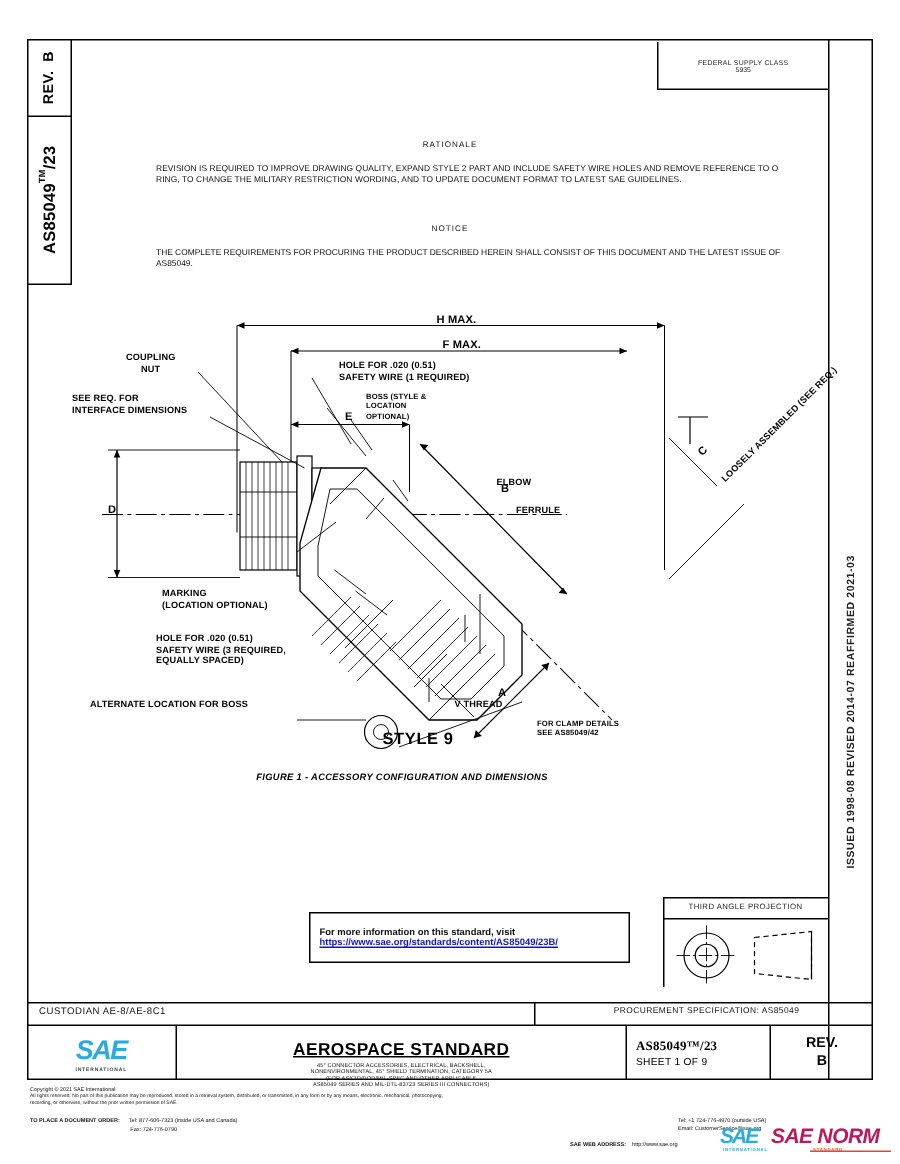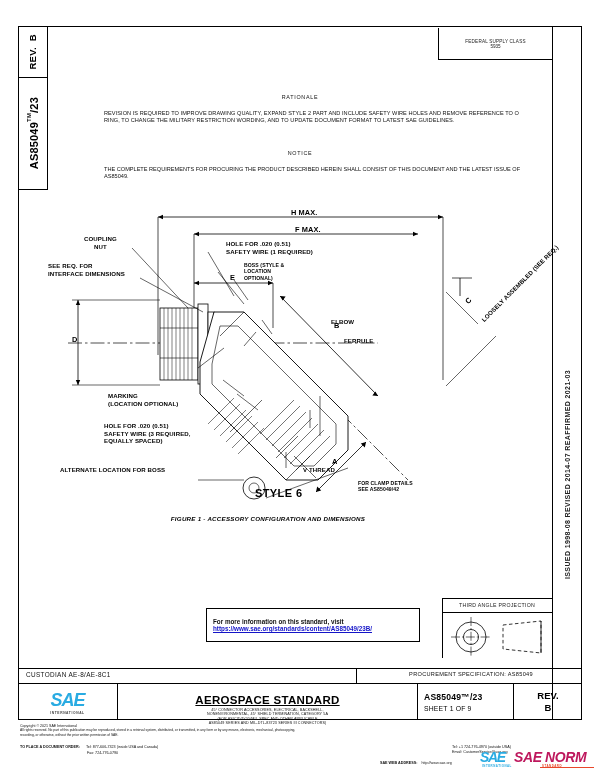--- a/index.html
+++ b/index.html
@@ -62,21 +62,21 @@
   #custodian-row{left:18px;top:668px;width:564px;height:16px;border-top:1.2px solid #000;border-bottom:1.2px solid #000;}
   #custodian-txt{left:26px;top:671px;font-size:6.4px;letter-spacing:.35px;color:#111;}
   #proc-div{left:356px;top:668px;width:0;height:16px;border-left:1.2px solid #000;}
   #proc-txt{left:360px;top:671px;width:222px;text-align:center;font-size:5.6px;letter-spacing:.3px;color:#111;}
   #tb-logo{left:18px;top:684px;width:100px;height:36px;border-right:1.2px solid #000;}
   #tb-mid{left:118px;top:684px;width:300px;height:36px;border-right:1.2px solid #000;}
   #tb-doc{left:418px;top:684px;width:96px;height:36px;border-right:1.2px solid #000;}
   #tb-rev{left:514px;top:684px;width:68px;height:36px;}
   #as-title{font-size:11.5px;font-weight:bold;letter-spacing:.3px;text-decoration:underline;margin-top:16px;}
   #as-desc{font-size:3.7px;line-height:4.6px;text-align:center;letter-spacing:.1px;color:#111;}
-  #tb-docnum{font-size:8.6px;font-weight:bold;letter-spacing:.2px;}
+  #tb-docnum{font-size:8.6px;font-weight:bold;letter-spacing:.2px;font-family:Liberation Serif, serif;}
   #tb-sheet{font-size:6.8px;letter-spacing:.2px;}
   #tb-revlabel{font-size:9.5px;font-weight:bold;line-height:12px;}
 
   
   .sae-logo{font-family:"Liberation Sans",sans-serif;font-weight:bold;font-style:italic;color:#29ABE2;letter-spacing:-1px;}
   #logo-main{font-size:18px;}
   #logo-sub{font-size:3.3px;font-style:normal;font-weight:bold;color:#444;letter-spacing:.6px;}
 
   
   #copyright{left:20px;top:724px;width:430px;}
@@ -262,21 +262,21 @@
 (LOCATION OPTIONAL)</div>
     <div class="lbl" style="left:56px;top:222px">HOLE FOR .020 (0.51)
 SAFETY WIRE (3 REQUIRED,
 EQUALLY SPACED)</div>
     <div class="lbl" style="left:12px;top:266px">ALTERNATE LOCATION FOR BOSS</div>
     <div class="lbl" style="left:255px;top:266px">V THREAD</div>
     <div class="lbl sm" style="left:310px;top:280px">FOR CLAMP DETAILS
 SEE AS85049/42</div>
   </div>
 
-  <div class="bx" id="style1">STYLE 6</div>
+  <div class="bx" id="style1">STYLE 9</div>
   <div class="bx" id="figcap">FIGURE 1 - ACCESSORY CONFIGURATION AND DIMENSIONS</div>
 
   <div class="bx ctr" id="url-box">
     <div style="padding:0 6px;text-align:left;width:100%">
       <div id="url-line1">For more information on this standard, visit</div>
       <div id="url-line2">https://www.sae.org/standards/content/AS85049/23B/</div>
     </div>
   </div>
 
   <div class="bx" id="tap-box">

